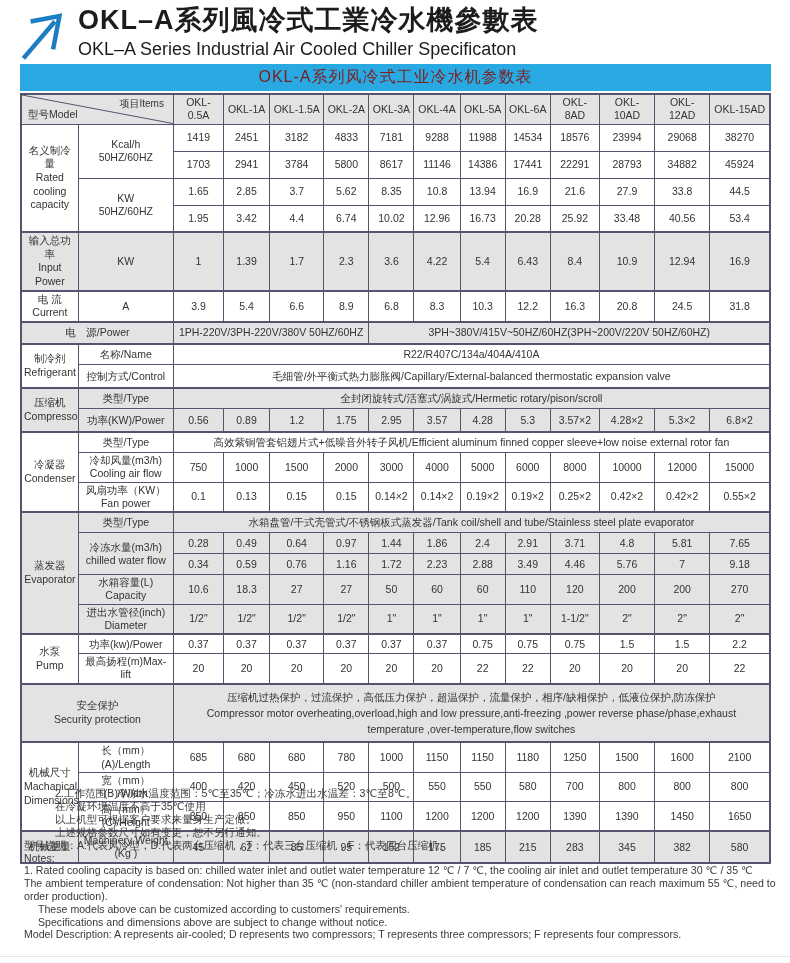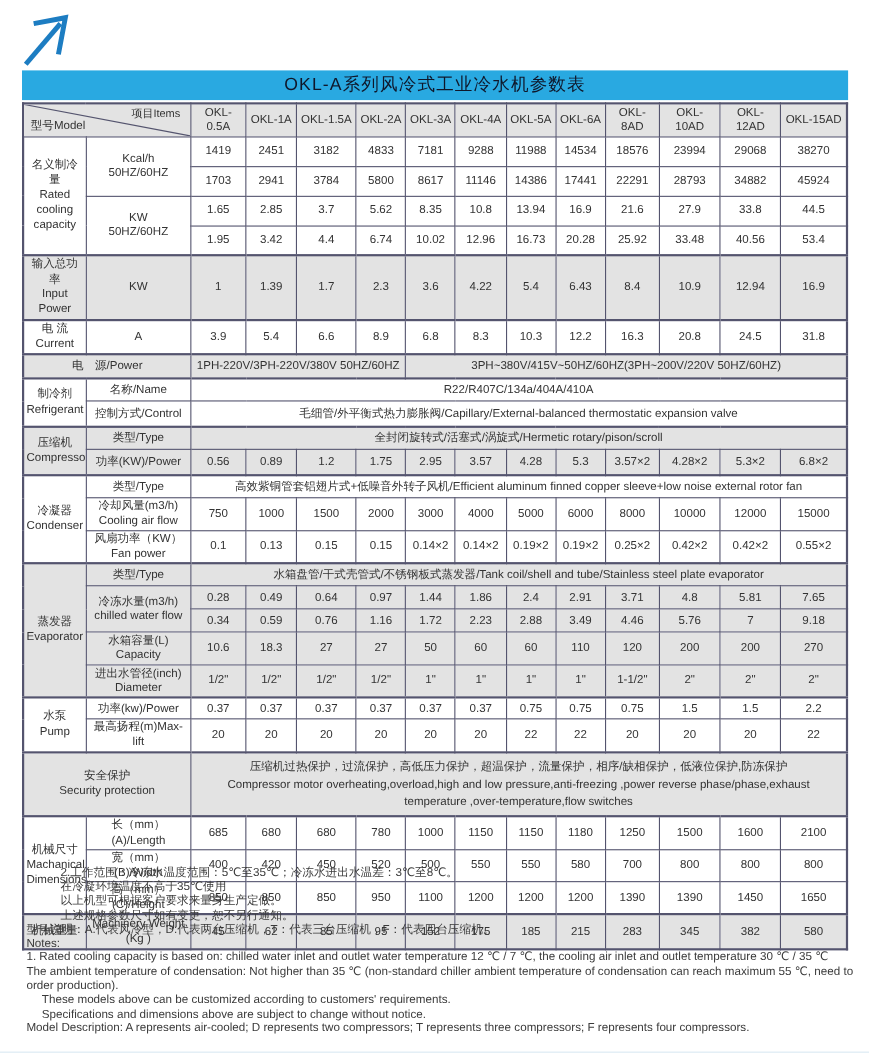--- a/index.html
+++ b/index.html
@@ -6,21 +6,21 @@
   #page{position:relative;width:790px;height:963px;background:#ffffff;overflow:hidden;
         font-family:"Liberation Sans","DejaVu Sans",sans-serif;color:#222;}
   
   .hdr{position:absolute;top:4px;left:18px;display:flex;align-items:flex-start;}
   .logo{width:54px;height:54px;margin-top:4px;}
   .titles{margin-left:6px;}
   .t-zh{font-size:27px;font-weight:700;color:#1c1c1c;letter-spacing:1px;line-height:32px;}
   .t-en{font-size:18px;font-weight:400;color:#1c1c1c;line-height:24px;margin-top:1px;}
   
   .content{position:absolute;left:20px;top:64px;width:751px;}
-  .banner{height:27px;background:#29a9e1;color:#0f172a;font-size:16px;font-weight:500;
+  .banner{height:27px;background:#29a9e1;color:#7f1d1d;font-size:16px;font-weight:500;
           display:flex;align-items:center;justify-content:center;letter-spacing:1px;margin-bottom:2px;}
   
   table{border-collapse:collapse;table-layout:fixed;width:751px;border:2px solid #54546e;}
   td{border:1px solid #54546e;text-align:center;vertical-align:middle;
      font-size:10.5px;line-height:1.22;color:#333;padding:1px 2px;white-space:pre-line;
      overflow:hidden;}
   tr.g td{background:#e3e3e3;}
   tr.w td{background:#ffffff;}
   tr.thick td{border-top-width:2px;}
   td.lab{line-height:1.3;}
@@ -46,20 +46,24 @@
 
 <div id="page">
 
   <div class="hdr">
     <svg class="logo" viewBox="0 0 60 60">
       <g fill="none" stroke="#1d7dc2" stroke-width="5">
         <line x1="6" y1="56" x2="41" y2="15"></line>
         <polyline points="14,15 46,9 39,46"></polyline>
       </g>
     </svg>
+    <div class="titles">
+      <div class="t-zh">OKL–A系列風冷式工業冷水機參數表</div>
+      <div class="t-en">OKL–A Series Industrial Air Cooled Chiller Specificaton</div>
+    </div>
   </div>
 
   <div class="content">
     <div class="banner">OKL-A系列风冷式工业冷水机参数表</div>
     <table id="spec-table">
       <colgroup id="cols">
           <col style="width: 57px;">
           <col style="width: 95px;">
           <col style="width: 50px;">
           <col style="width: 46px;">

